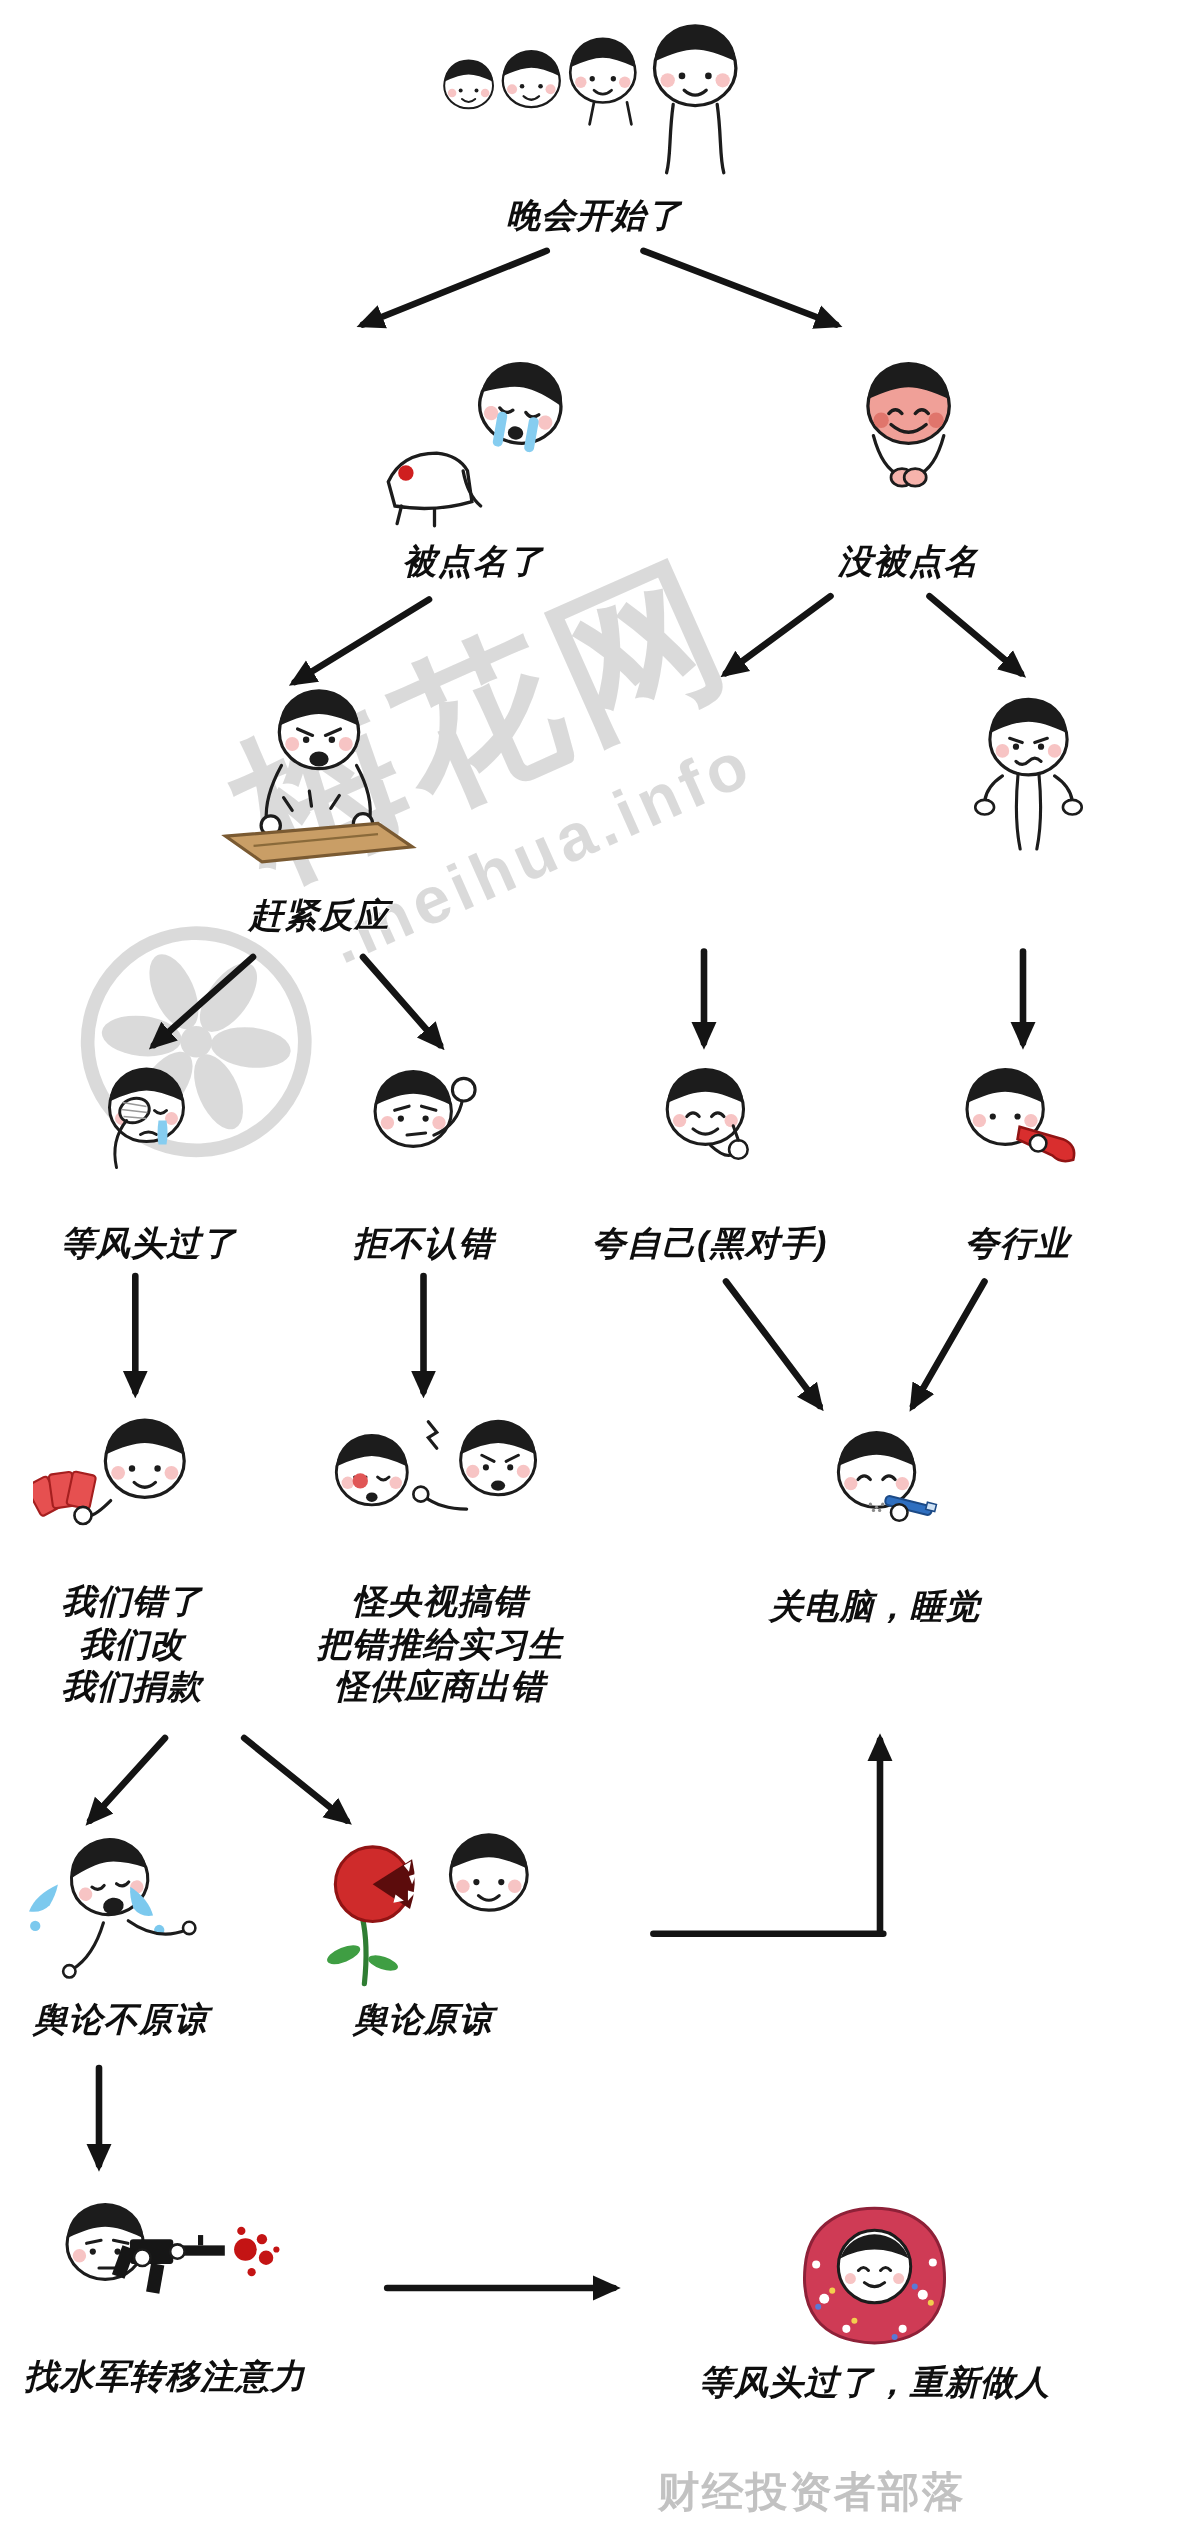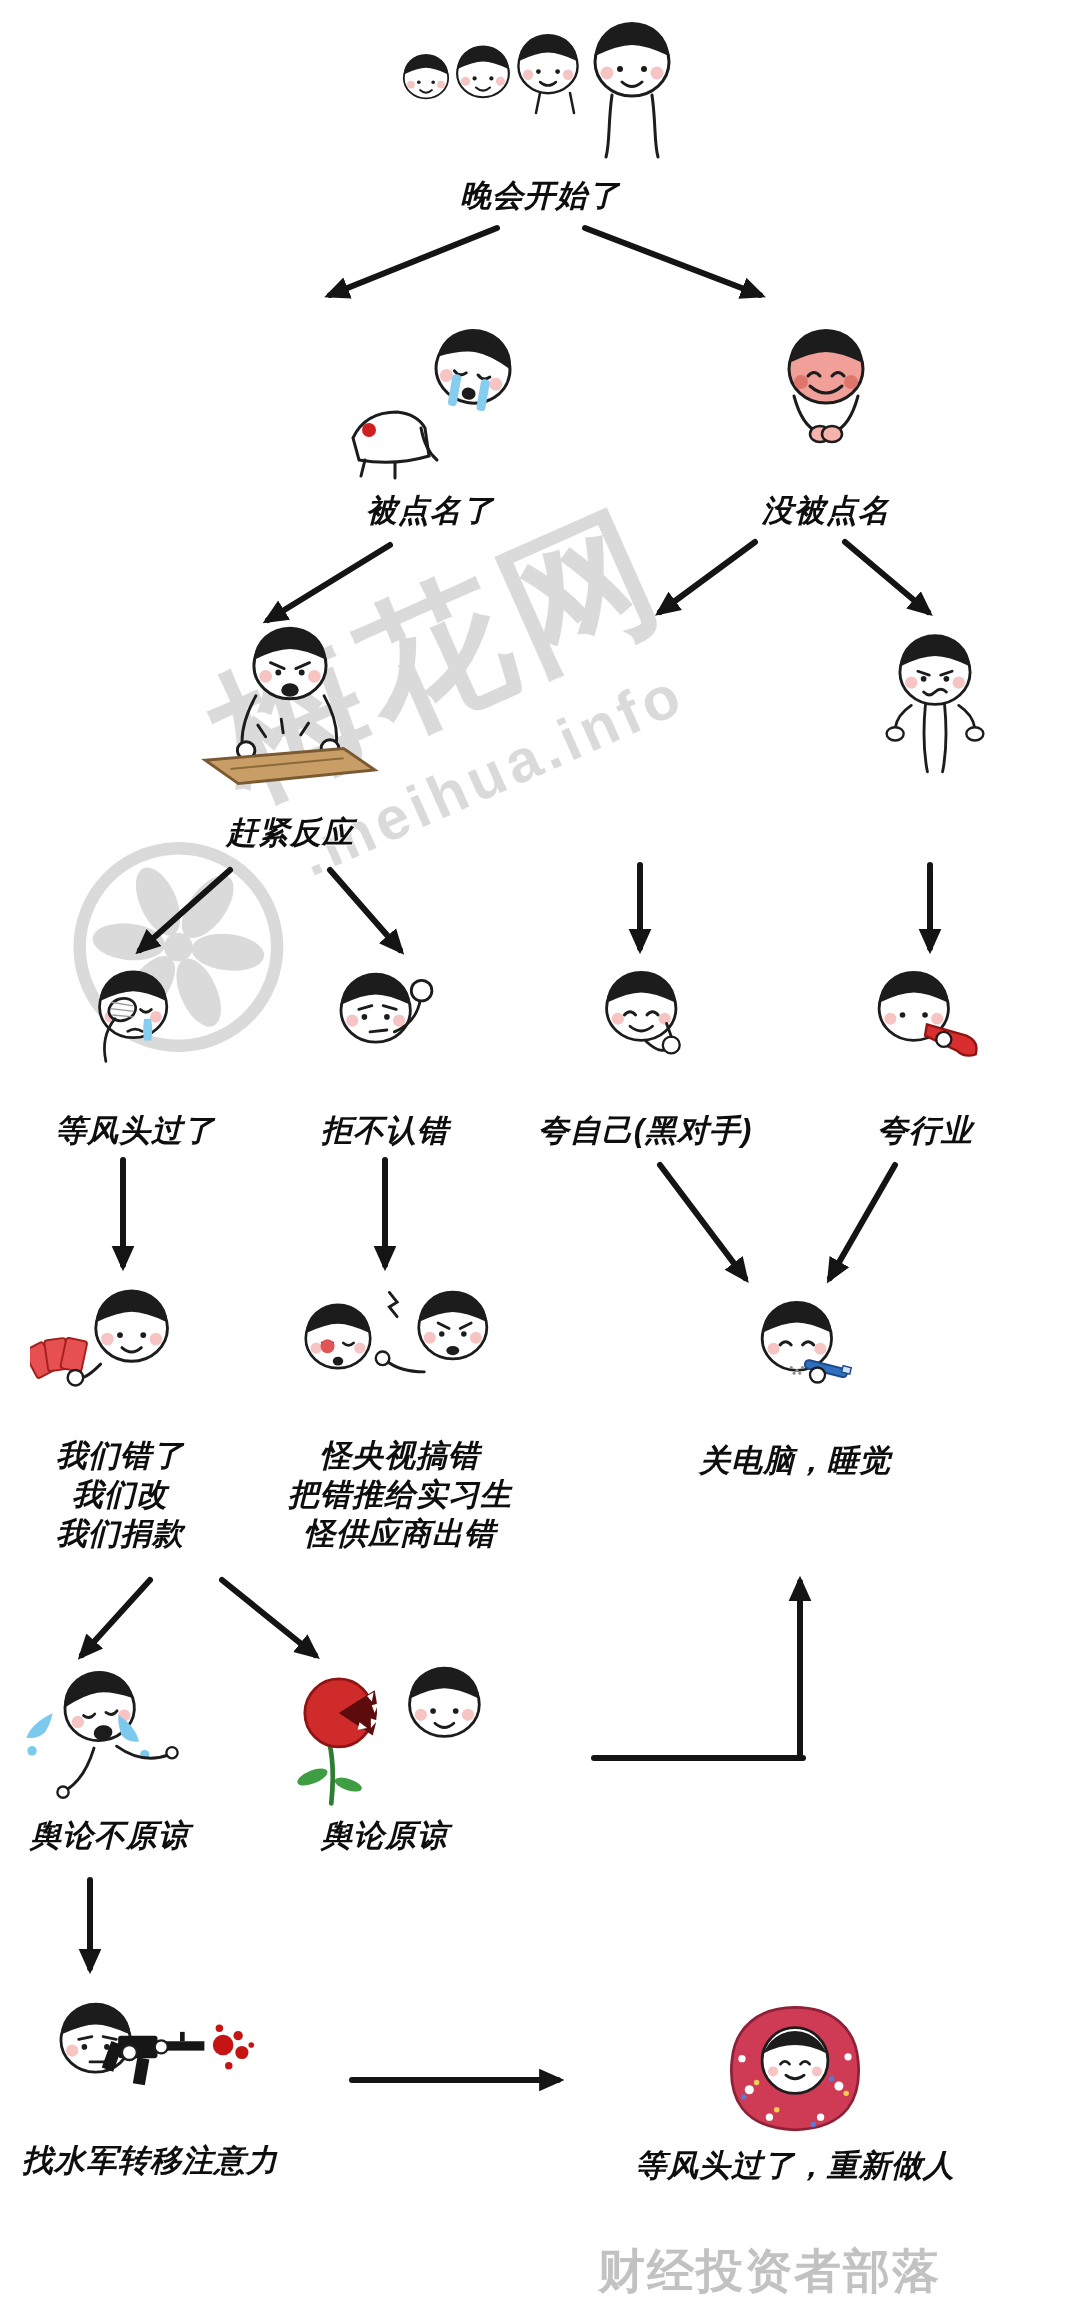--- a/index.html
+++ b/index.html
@@ -11,21 +11,21 @@
          color:#0e0e0e;letter-spacing:1px;margin-top:6px;
          text-shadow:-1px 0 #fff,1px 0 #fff,0 -1px #fff,0 1px #fff;font-style:italic;}
   .arrows{position:absolute;left:0;top:0;z-index:1;}
   .watermark{position:absolute;left:30px;top:580px;width:720px;height:480px;
              transform:rotate(-24deg);opacity:.32;z-index:0;color:#8e8e8e;}
   .wm-brand{position:absolute;left:235px;top:10px;font-size:148px;font-weight:900;letter-spacing:10px;}
   .wm-domain{position:absolute;left:265px;top:205px;font-size:60px;font-weight:700;letter-spacing:5px;}
   .wm-logo{position:absolute;left:0;top:155px;}
   .credits{position:absolute;left:700px;top:2224px;z-index:2;font-weight:900;font-size:33px;
            line-height:1.35;color:#151515;white-space:pre;}
-  .overlay-mark{position:absolute;left:598px;top:2240px;z-index:3;font-size:47px;font-weight:700;
+  .overlay-mark{position:absolute;left:598px;top:2240px;z-index:3;font-size:38px;font-weight:700;
                 color:#b3b3b3;opacity:.8;letter-spacing:2px;white-space:pre;}
 </style>
 </head>
 <body>
 
 <div class="canvas">
 
   <svg width="0" height="0" style="position:absolute">
     <defs>
       <g id="hd">

